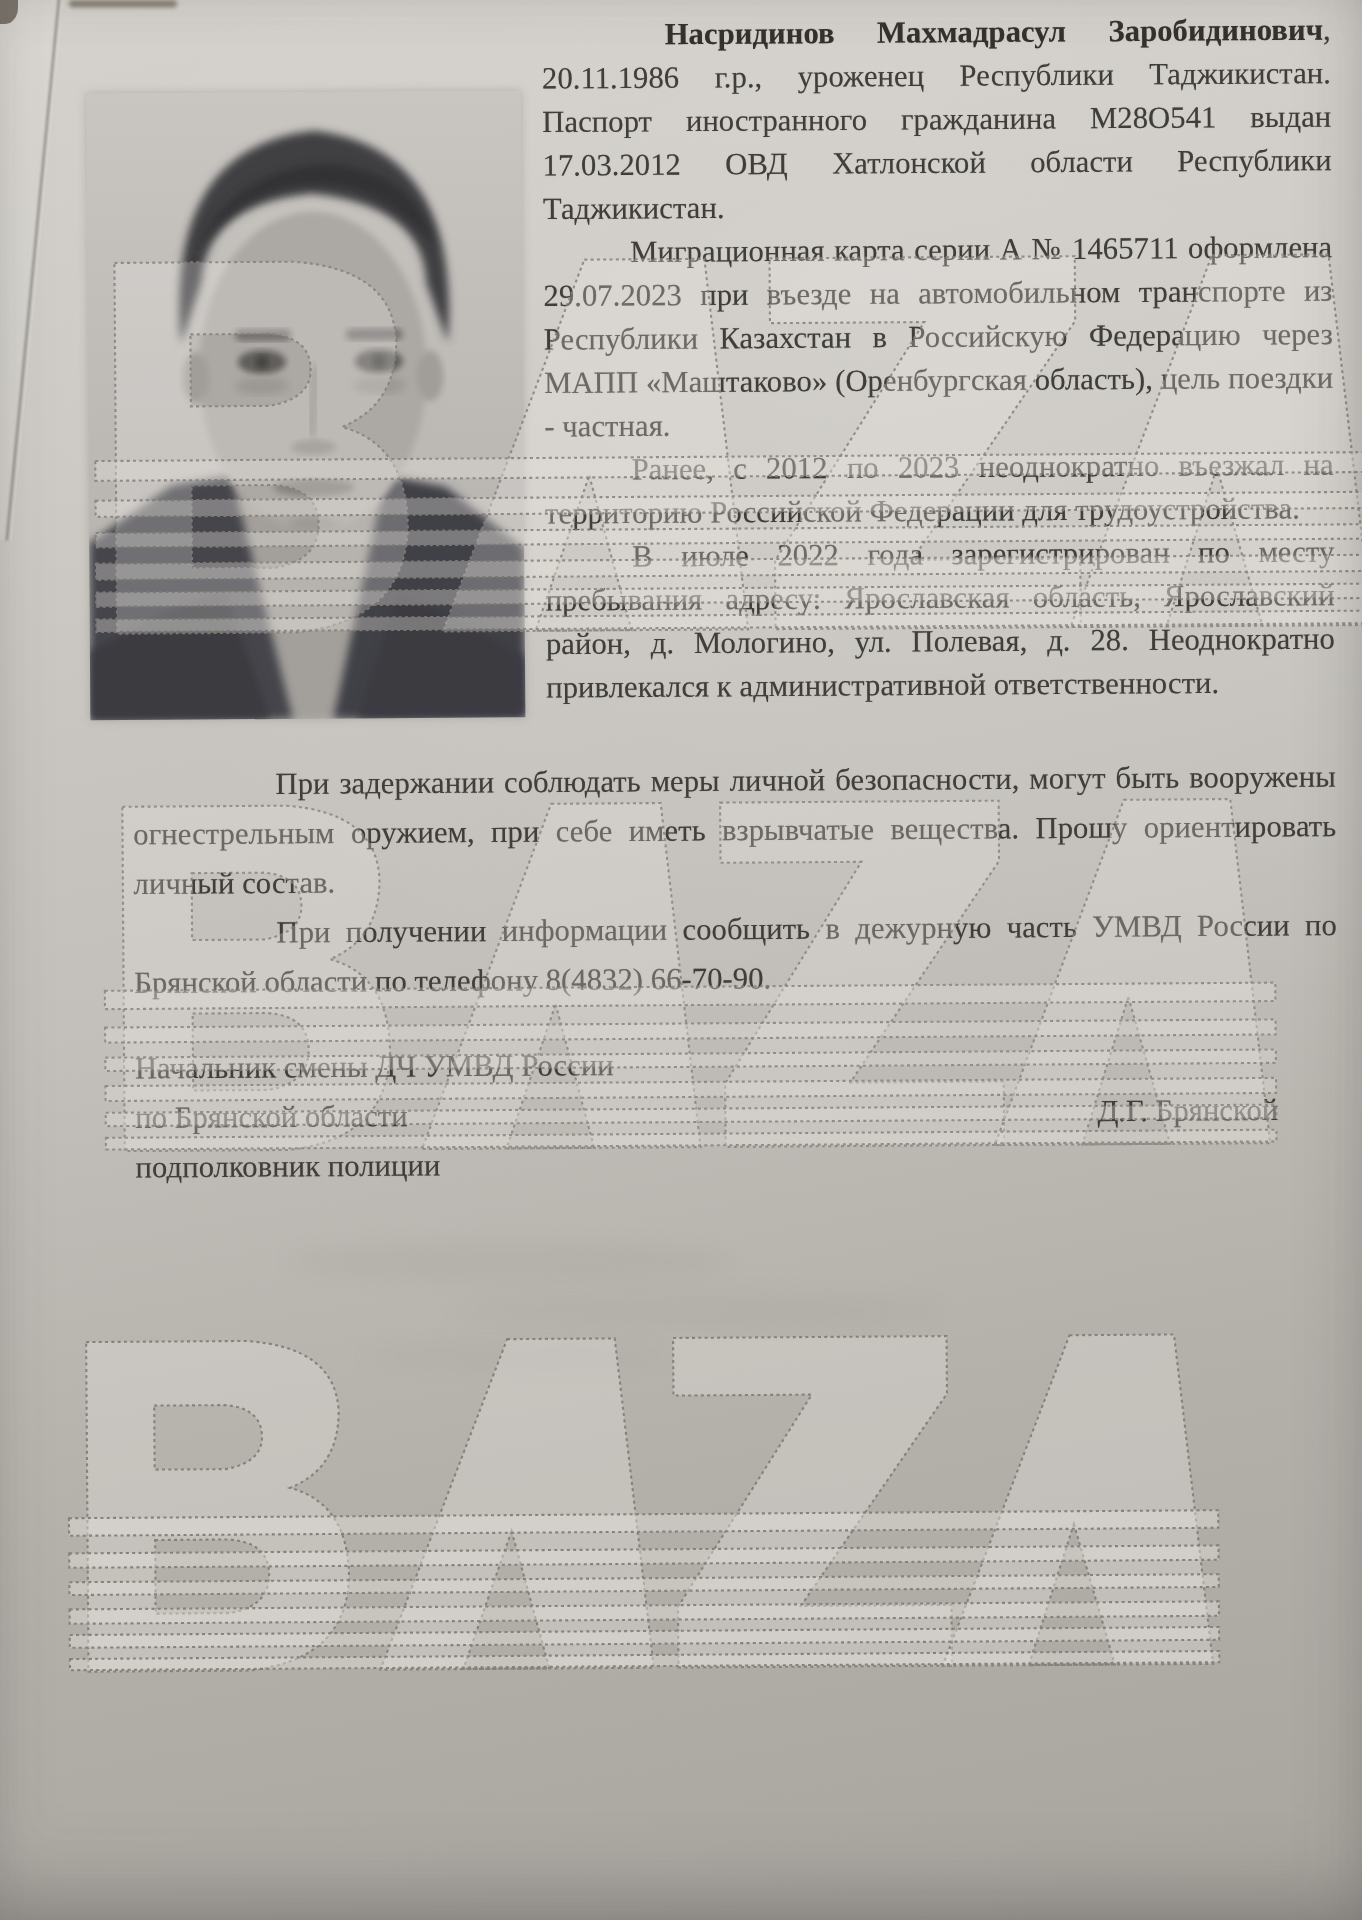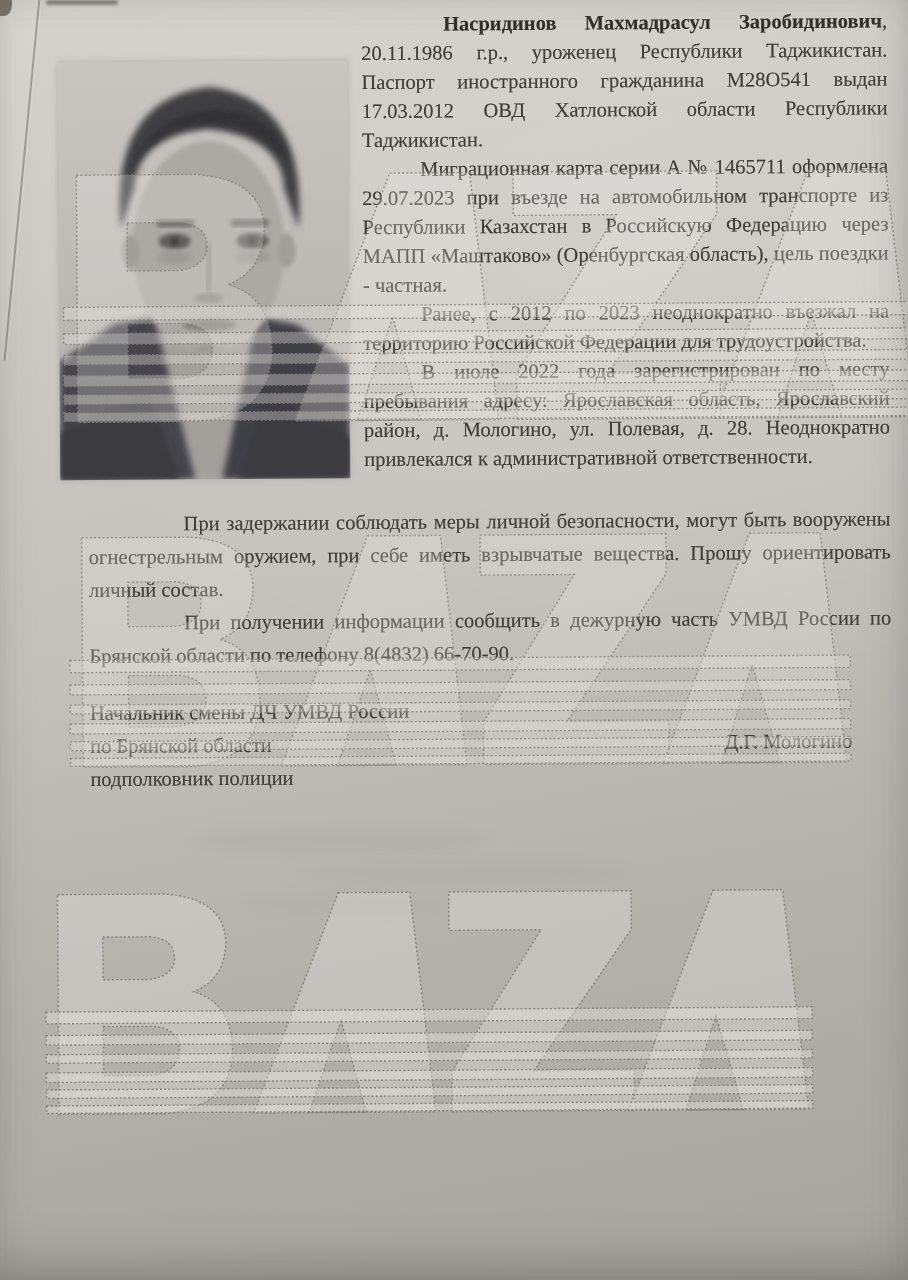--- a/index.html
+++ b/index.html
@@ -162,21 +162,21 @@
   <p class="indent-col">В июле 2022 года зарегистрирован по месту пребывания адресу: Ярославская область, Ярославский район, д. Мологино, ул. Полевая, д. 28. Неоднократно привлекался к административной ответственности.</p>
 
   <p class="lower block-warning">При задержании соблюдать меры личной безопасности, могут быть вооружены огнестрельным оружием, при себе иметь взрывчатые вещества. Прошу ориентировать личный состав.</p>
 
   <p class="lower">При получении информации сообщить в дежурную часть УМВД России по Брянской области по телефону 8(4832) 66-70-90.</p>
 
   <div class="signature">
     <div>Начальник смены ДЧ УМВД России</div>
     <div>по Брянской области</div>
     <div>подполковник полиции</div>
-    <div class="signer">Д.Г. Мологино</div>
+    <div class="signer">Д.Г. Брянской</div>
   </div>
 </div>
 
 <div class="wm" id="wm-top" aria-label="BAZA">
   <svg viewBox="0 0 740 210" preserveAspectRatio="none">
       <use href="#baza-g"></use>
     </svg>
 </div>
 <div class="wm" id="wm-mid" aria-label="BAZA">
   <svg viewBox="0 0 740 210" preserveAspectRatio="none">

